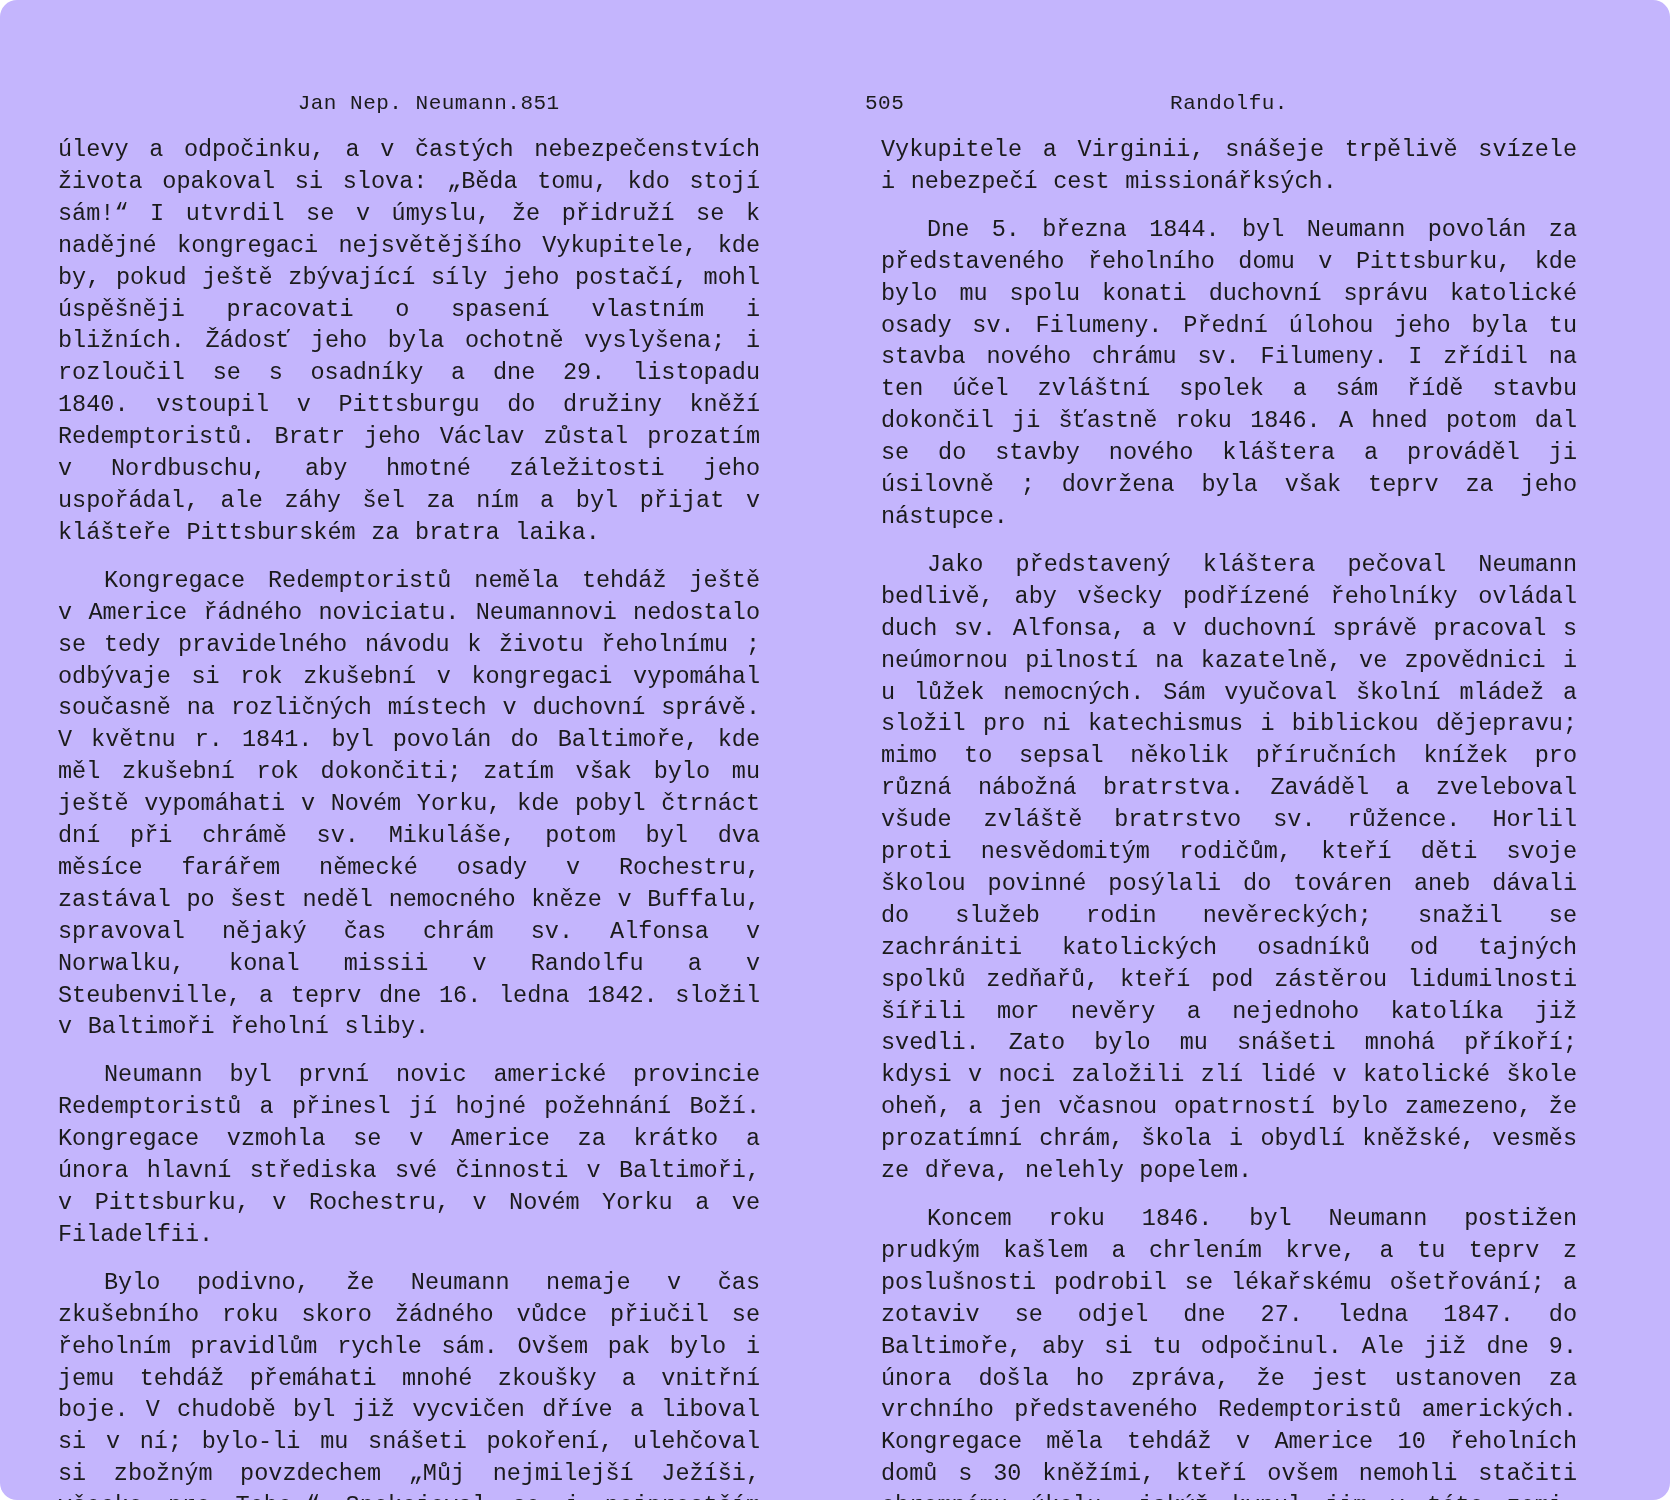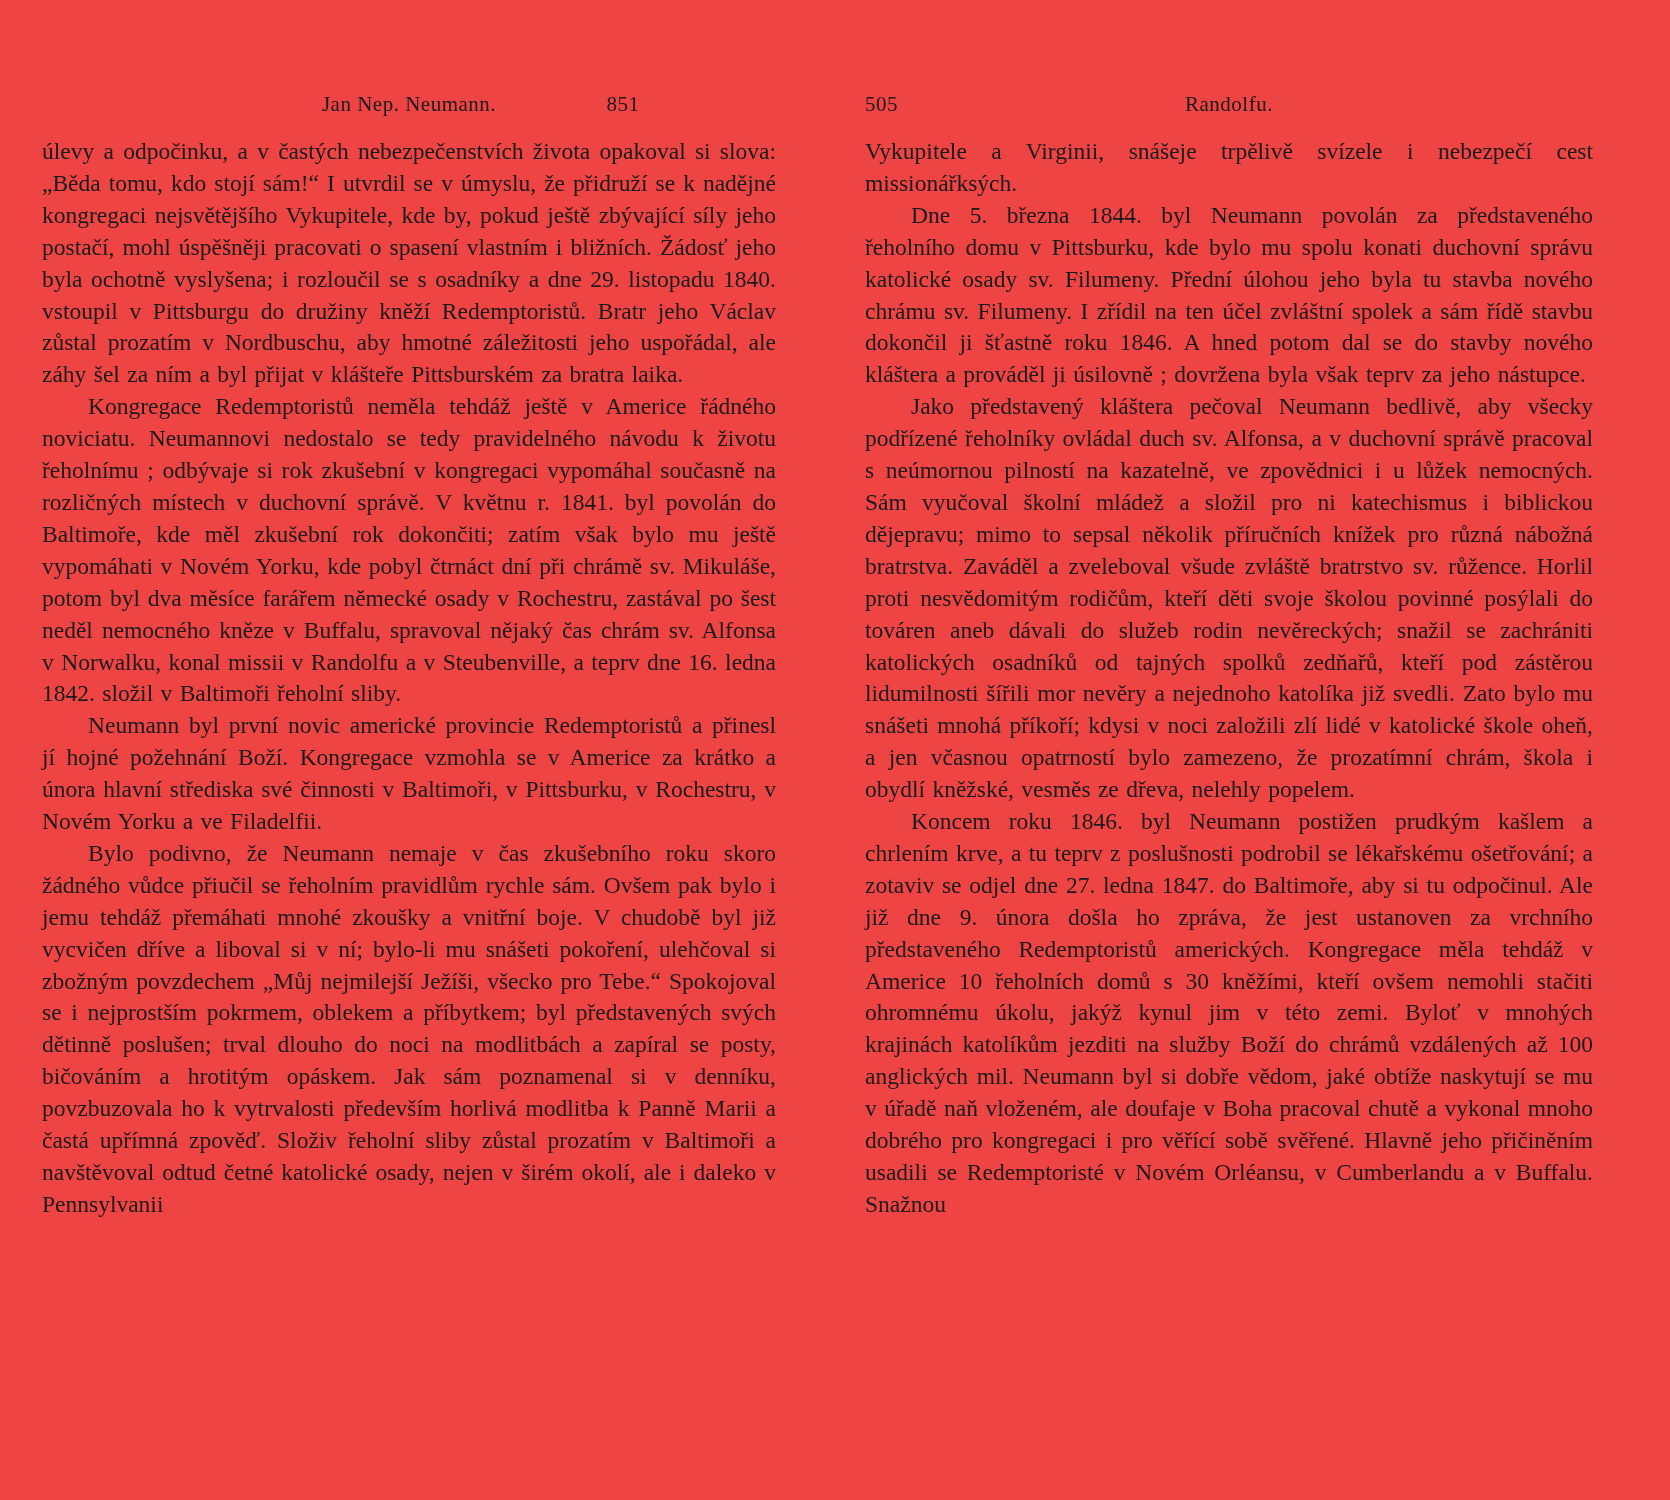--- a/index.html
+++ b/index.html
@@ -7,52 +7,53 @@
     padding: 0;
     width: 1670px;
     height: 1500px;
     overflow: hidden;
     background: #ffffff;
   }
   .spread {
     position: relative;
     width: 1670px;
     height: 1500px;
-    background: #ef4444;
+    background: #c4b5fd;
     color: #1b1b1b;
-    font-family: Liberation Serif, serif;
+    font-family: Liberation Mono, monospace;
+    border-radius: 17px;
   }
   .page {
     position: absolute;
     top: 0;
   }
   .page-left  { left: 42px;  width: 734px; }
   .page-right { left: 865px; width: 728px; }
 
   .page-header {
     margin-top: 92px;
     display: grid;
     grid-template-columns: 1fr auto 1fr;
     align-items: baseline;
     font-size: 21px;
     letter-spacing: 0.5px;
     white-space: nowrap;
   }
   .page-header .cell-left  { text-align: left; }
-  .page-header .cell-right { text-align: center; padding-right: 26px; }
+  .page-header .cell-right { text-align: left; padding-right: 26px; }
   .header-title { text-align: center; }
 
   .page-body {
     margin-top: 19px;
     font-size: 23.5px;
     line-height: 31.9px;
     text-align: justify;
     word-spacing: 1.5px;
   }
-  p.para { margin: 0; padding: 0; }
+  p.para { margin: 16px; padding: 0; }
   p.para.indent { text-indent: 46px; }
 </style>
 </head>
 <body>
 
 <div class="spread">
 
   <section class="page page-left">
     <header class="page-header">
       <span class="cell-left"></span>

